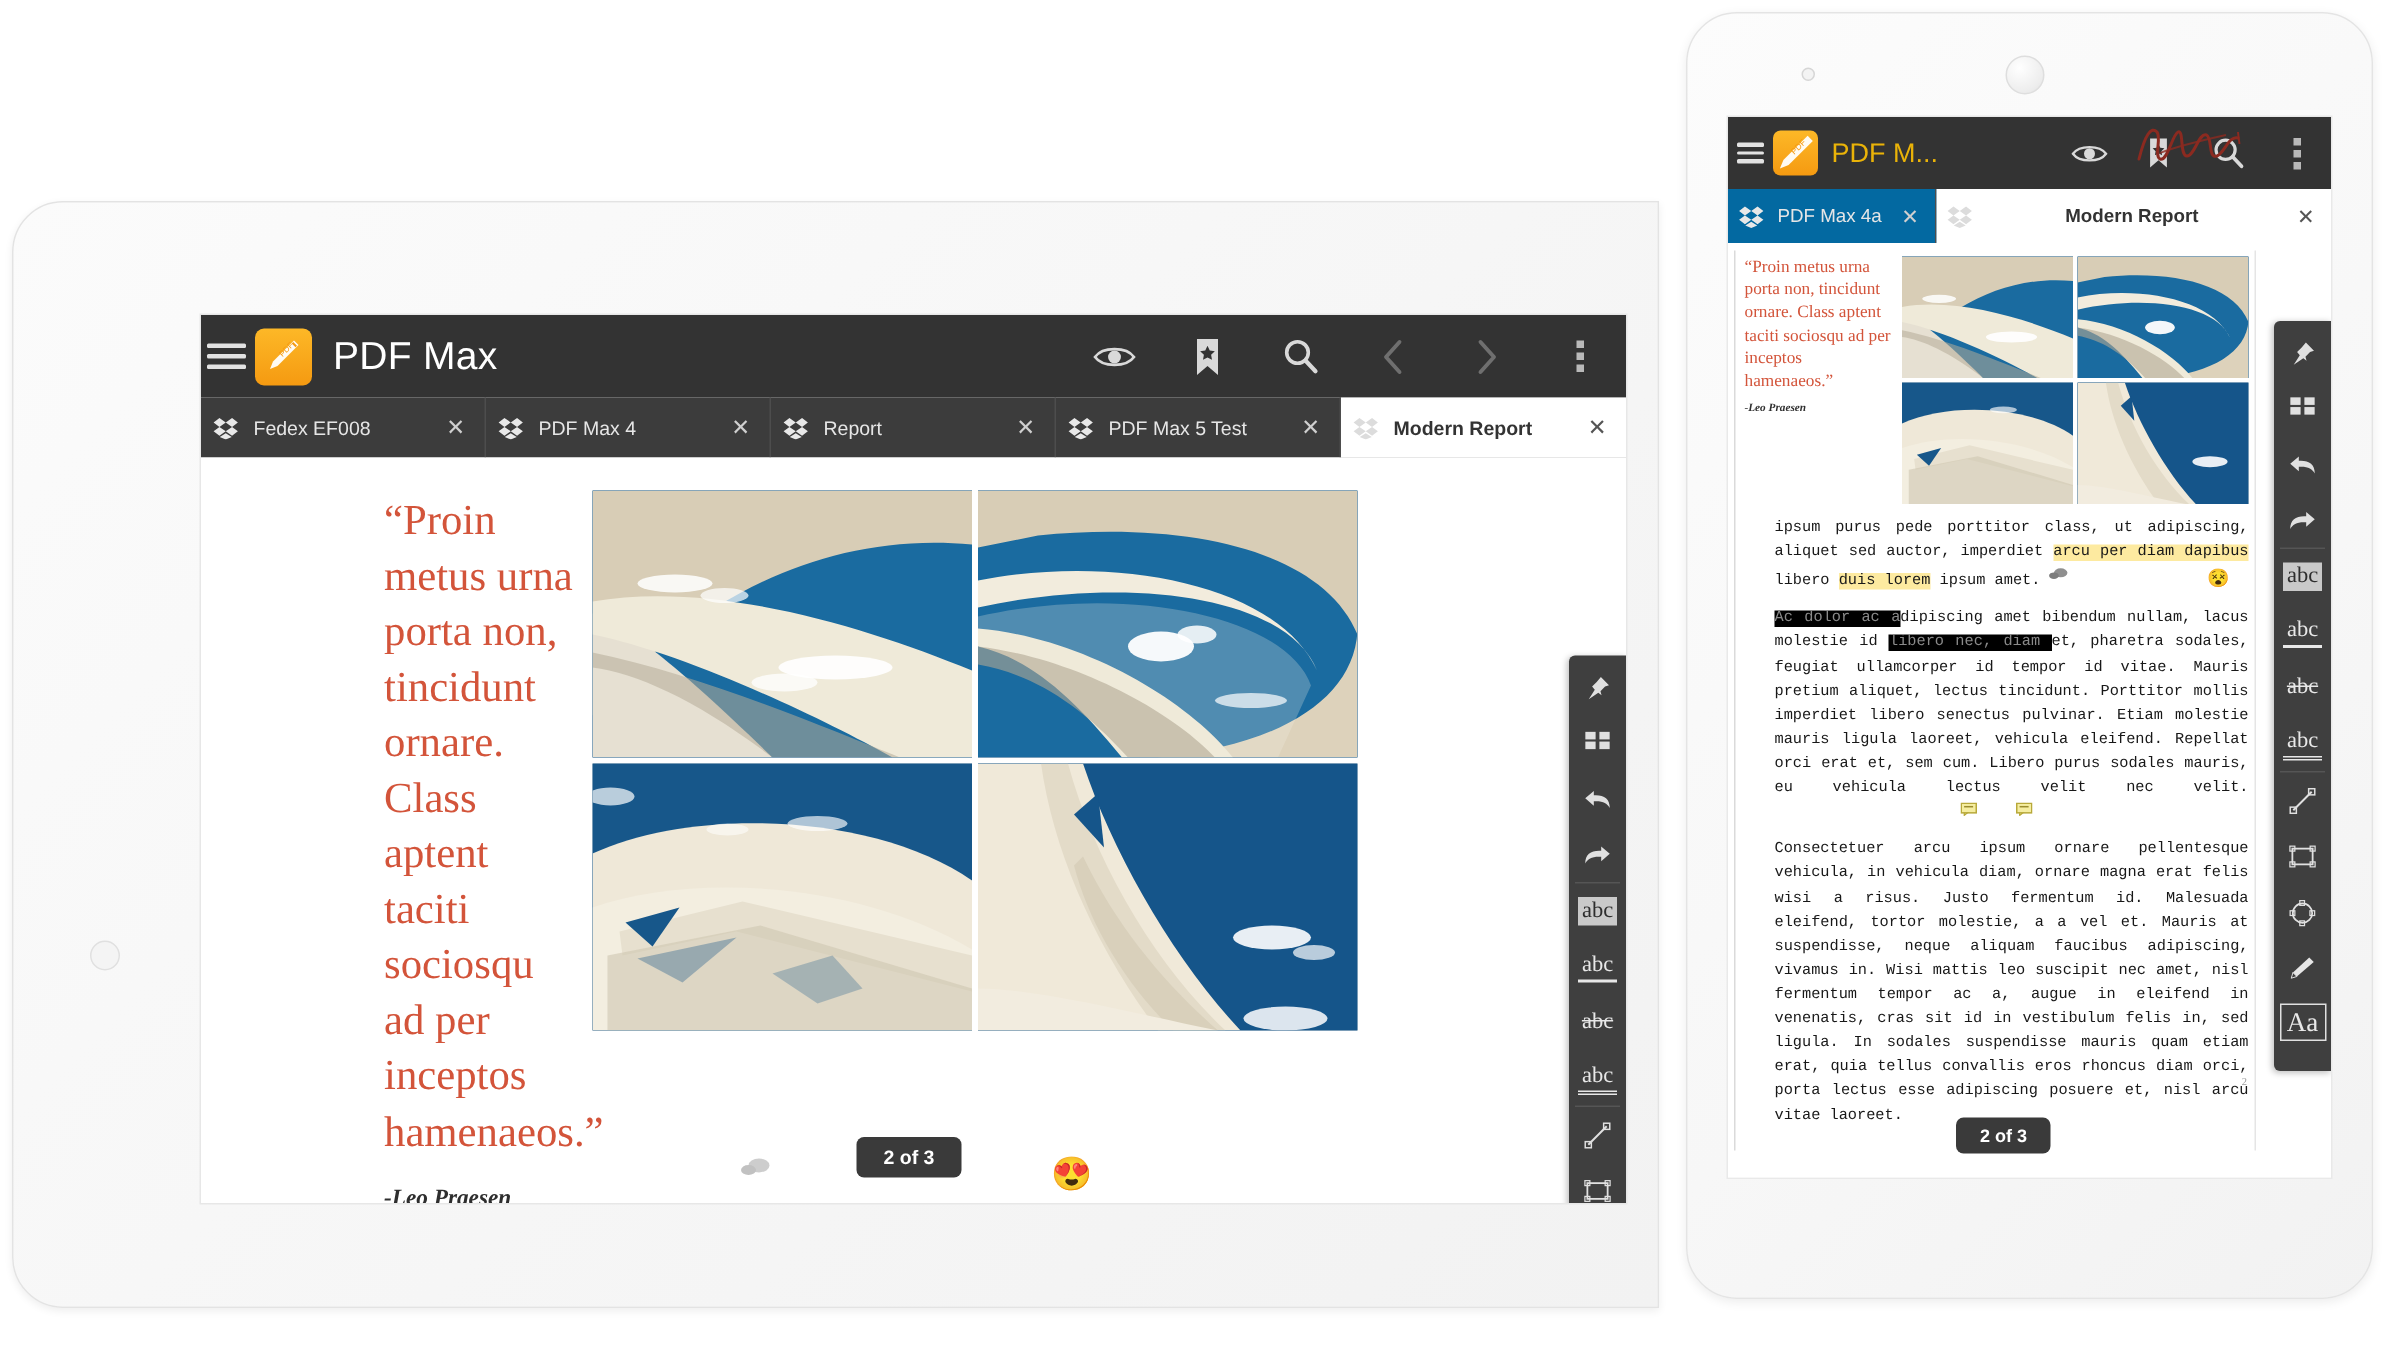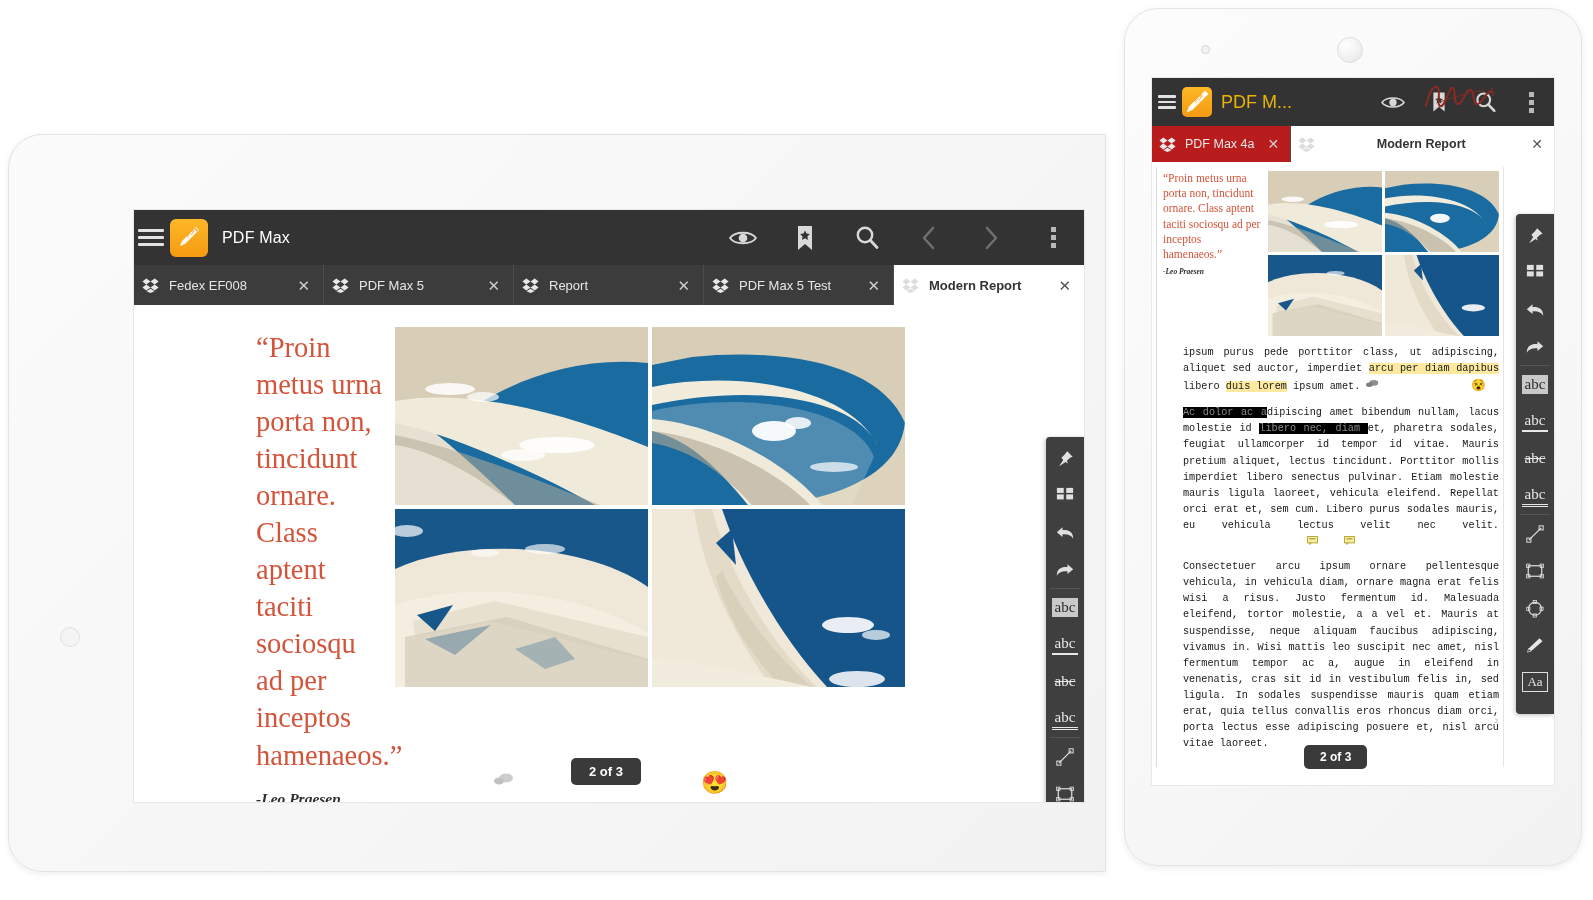--- a/index.html
+++ b/index.html
@@ -42,21 +42,21 @@
   .hamburger { width: 26px; margin-left: 4px; display:flex; flex-direction:column; gap:4px; cursor:pointer; }
   .hamburger i { display:block; height: 3px; background:#e2e2e2; border-radius:1px; }
   .applogo {
     width: 38px; height: 38px; margin-left: 6px; border-radius: 6px;
     background: linear-gradient(180deg,#fdb827 0%, #f59a11 100%);
     position: relative; overflow:hidden;
   }
   .applogo .pen {
     position:absolute; left:6px; top:5px; width:26px; height:26px;
   }
-  .apptitle { color:#ffffff; font-size: 16px; margin-left: 14px; letter-spacing:.2px; }
+  .apptitle { color:#ffffff; font-size: 26px; margin-left: 14px; letter-spacing:.2px; }
   .appbar-actions { margin-left:auto; display:flex; align-items:center; }
   .ab-btn { width: 62px; height:55px; display:flex; align-items:center; justify-content:center; cursor:pointer; }
   .ab-btn svg { display:block; }
   .dots { display:flex; flex-direction:column; gap:3px; }
   .dots i { width:5px; height:5px; background:#b9b9b9; display:block; }
 
   
   .tabstrip { height: 40px; background:#3c3c3c; display:flex; align-items:stretch; }
   .tab {
     display:flex; align-items:center; position:relative;
@@ -139,21 +139,21 @@
   .p-hamburger { width:18px; margin-left:6px; display:flex; flex-direction:column; gap:3px; }
   .p-hamburger i { height:2.5px; background:#e2e2e2; display:block; border-radius:1px; }
   .p-logo { width:30px; height:30px; margin-left:6px; border-radius:5px;
             background: linear-gradient(180deg,#fdb827 0%, #f59a11 100%); position:relative; overflow:hidden;}
   .p-title { color:#eab308; font-size:18px; margin-left:9px; white-space:nowrap; }
   .p-actions { margin-left:auto; display:flex; }
   .p-ab-btn { width:46px; height:48px; display:flex; align-items:center; justify-content:center; cursor:pointer; }
   .signature {
     position:absolute; right: 54px; top: 2px; width: 78px; height: 34px; pointer-events:none;
   }
-  .p-tabstrip { height:36px; background:#b91c1c; display:flex; }
+  .p-tabstrip { height:36px; background:#0369a1; display:flex; }
   .p-tab { display:flex; align-items:center; padding:0 7px; border-right:1px solid #4d4d4d; cursor:pointer; }
   .p-tab .tablabel { color:#e6e6e6; font-size:12.5px; padding:0 9px; white-space:nowrap; }
   .p-tab .tabclose { color:#cfcfcf; font-size:14px; padding:0 4px; }
   .p-tab.active { background:#fff; border-right:none; flex:1; justify-content:center; }
   .p-tab.active .tablabel { color:#333; font-weight:600; flex:1; text-align:center; }
   .p-tab.active .tabclose { color:#555; }
 
   .p-doc { position:relative; background:#fff; height: 623px; overflow:hidden; }
   .p-page {
     position:absolute; left: 4px; top: 5px; width: 348px; height: 600px;
@@ -249,21 +249,21 @@
         <svg class="dbx" viewBox="0 0 17 15">
           <path d="M4.3 0.6 0.4 3.6 4.3 6.6 8.5 3.6 Z M12.7 0.6 8.5 3.6 12.7 6.6 16.6 3.6 Z M0.4 9.5 4.3 12.5 8.5 9.5 4.3 6.6 Z M12.7 6.6 8.5 9.5 12.7 12.5 16.6 9.5 Z M4.5 13.3 8.5 15 12.5 13.3 8.5 10.8 Z" fill="#e8e8e8"></path>
         </svg>
         <span class="tablabel">Fedex EF008</span>
         <span class="tabclose">✕</span>
       </div>
       <div class="tab" style="width:190px">
         <svg class="dbx" viewBox="0 0 17 15">
           <path d="M4.3 0.6 0.4 3.6 4.3 6.6 8.5 3.6 Z M12.7 0.6 8.5 3.6 12.7 6.6 16.6 3.6 Z M0.4 9.5 4.3 12.5 8.5 9.5 4.3 6.6 Z M12.7 6.6 8.5 9.5 12.7 12.5 16.6 9.5 Z M4.5 13.3 8.5 15 12.5 13.3 8.5 10.8 Z" fill="#e8e8e8"></path>
         </svg>
-        <span class="tablabel">PDF Max 5</span>
+        <span class="tablabel">PDF Max 4</span>
         <span class="tabclose">✕</span>
       </div>
       <div class="tab" style="width:190px">
         <svg class="dbx" viewBox="0 0 17 15">
           <path d="M4.3 0.6 0.4 3.6 4.3 6.6 8.5 3.6 Z M12.7 0.6 8.5 3.6 12.7 6.6 16.6 3.6 Z M0.4 9.5 4.3 12.5 8.5 9.5 4.3 6.6 Z M12.7 6.6 8.5 9.5 12.7 12.5 16.6 9.5 Z M4.5 13.3 8.5 15 12.5 13.3 8.5 10.8 Z" fill="#e8e8e8"></path>
         </svg>
         <span class="tablabel">Report</span>
         <span class="tabclose">✕</span>
       </div>
       <div class="tab" style="width:190px">
@@ -643,19 +643,19 @@
             <rect x="9.6" y="18.9" width="4.2" height="4.2" fill="none" stroke="#e0e0e0" stroke-width="1.1"></rect>
           </svg>
         </div>
         <div class="tb-item">
           <svg width="24" height="22" viewBox="0 0 24 22">
             <path d="M18 2 L22 6 L7 19 L2 20.5 L3.5 15.5 Z" fill="#e6e6e6"></path>
             <path d="M3.5 15.5 L7 19 L2 20.5 Z" fill="#3f3f3f" stroke="#e6e6e6" stroke-width=".8"></path>
           </svg>
         </div>
         <div class="tb-item">
-          <span style="font-family:'Liberation Serif',serif; font-size:13px; color:#e8e8e8; border:1px solid #e0e0e0; padding:1px 4px;">Aa</span>
+          <span style="font-family:'Liberation Serif',serif; font-size:18px; color:#e8e8e8; border:1px solid #e0e0e0; padding:1px 4px;">Aa</span>
         </div>
       </div>
     </div>
   </div>
 
 </div>
 
 </body></html>

